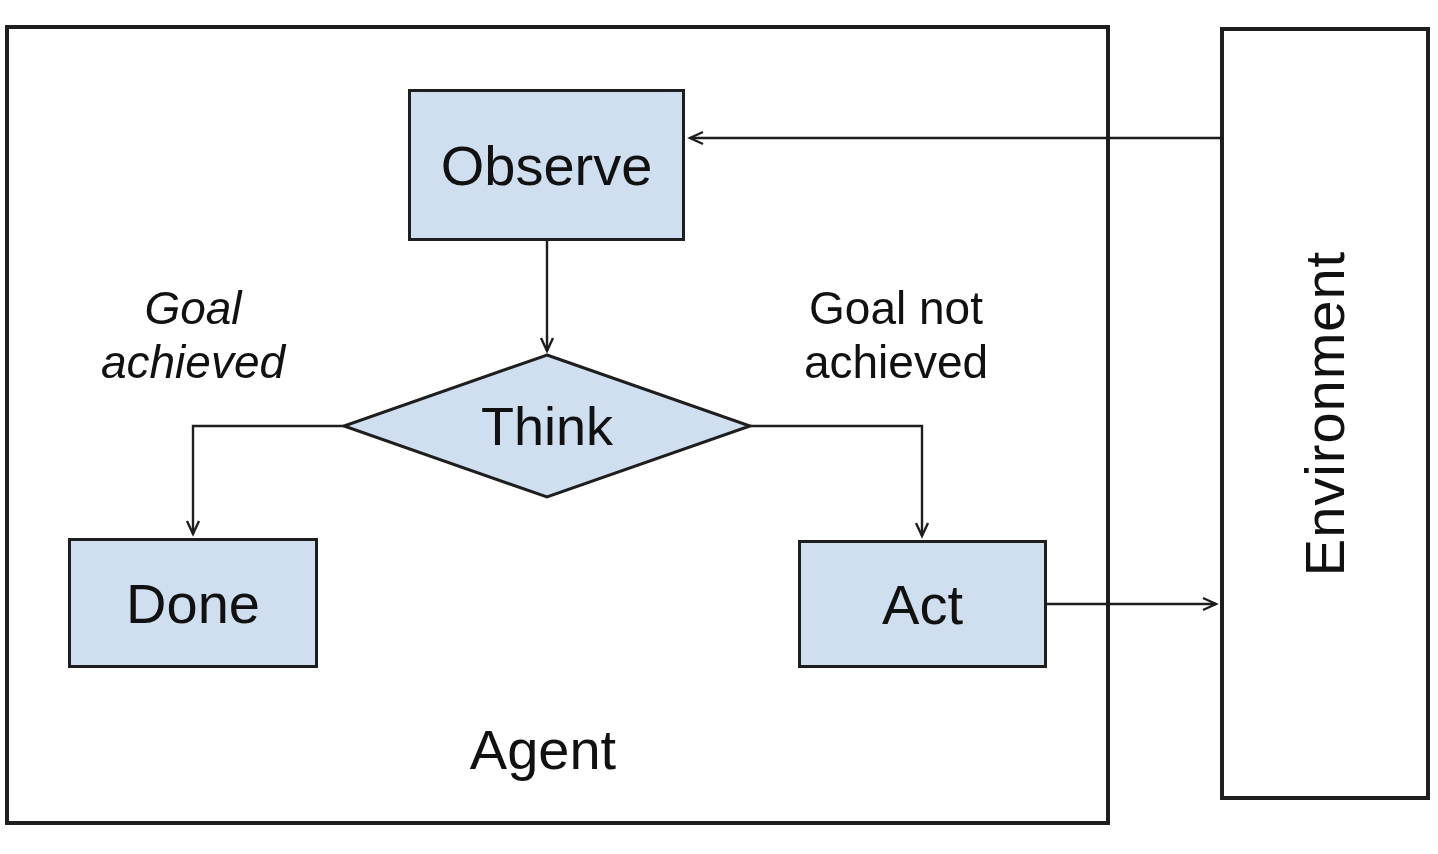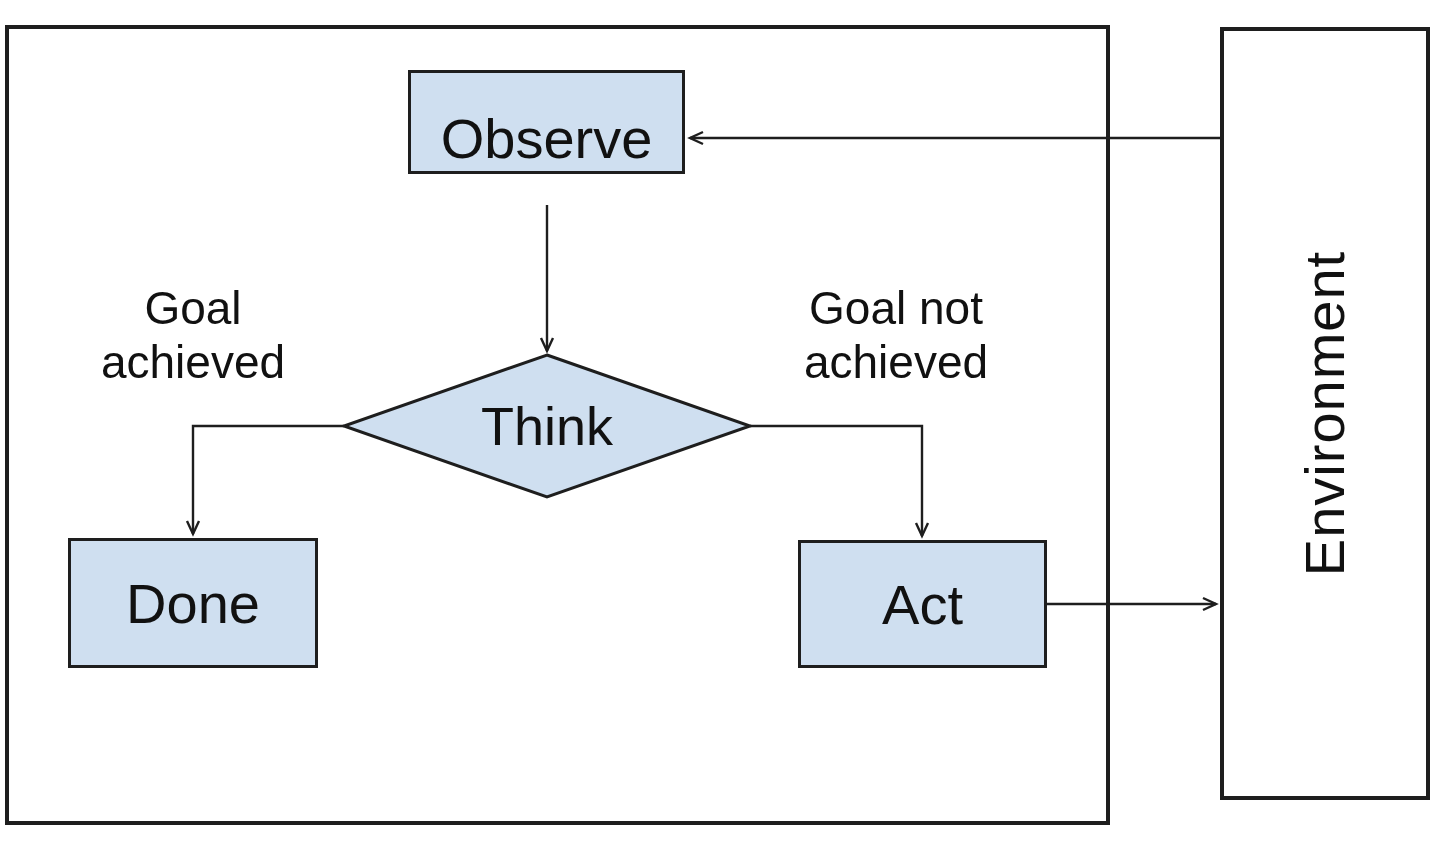--- a/index.html
+++ b/index.html
@@ -30,38 +30,38 @@
     font-size:56px;
     letter-spacing:1px;
   }
   .node{
     position:absolute;
     background:var(--node-fill);
     border:3px solid var(--stroke);
     display:flex;align-items:center;justify-content:center;
     font-size:56px;
   }
-  .node-observe{left:408px;top:70px;width:277px;height:104px;align-items:flex-end;}
+  .node-observe{left:408px;top:89px;width:277px;height:152px;}
   .node-done{left:68px;top:538px;width:250px;height:130px;text-align:right;}
   .node-act{left:798px;top:540px;width:249px;height:128px;text-align:right;}
   .think-label{
     position:absolute;
     left:447px;top:398px;width:200px;
     text-align:center;
     font-size:54px;
     line-height:56px;
   }
   .edge-label{
     position:absolute;
     width:320px;
     text-align:center;
     font-size:46px;
     line-height:54px;
   }
-  .label-goal-achieved{left:33px;top:281px;}
+  .label-goal-achieved{left:33px;top:281px;font-style:italic;}
   .label-goal-not-achieved{left:736px;top:281px;}
   .agent-label{
     position:absolute;
     left:393px;top:722px;width:300px;
     text-align:center;
     font-size:56px;
     line-height:56px;
   }
   .wires{position:absolute;left:0;top:0;width:1438px;height:854px;pointer-events:none;}
   .wires path, .wires polygon{stroke:var(--stroke);}
@@ -114,14 +114,15 @@
   <div class="edge-label label-goal-achieved">
     <div>Goal</div>
     <div>achieved</div>
   </div>
 
   <div class="edge-label label-goal-not-achieved">
     <div>Goal not</div>
     <div>achieved</div>
   </div>
 
+  <div class="agent-label">Agent</div>
 
 </div>
 
 </body></html>

